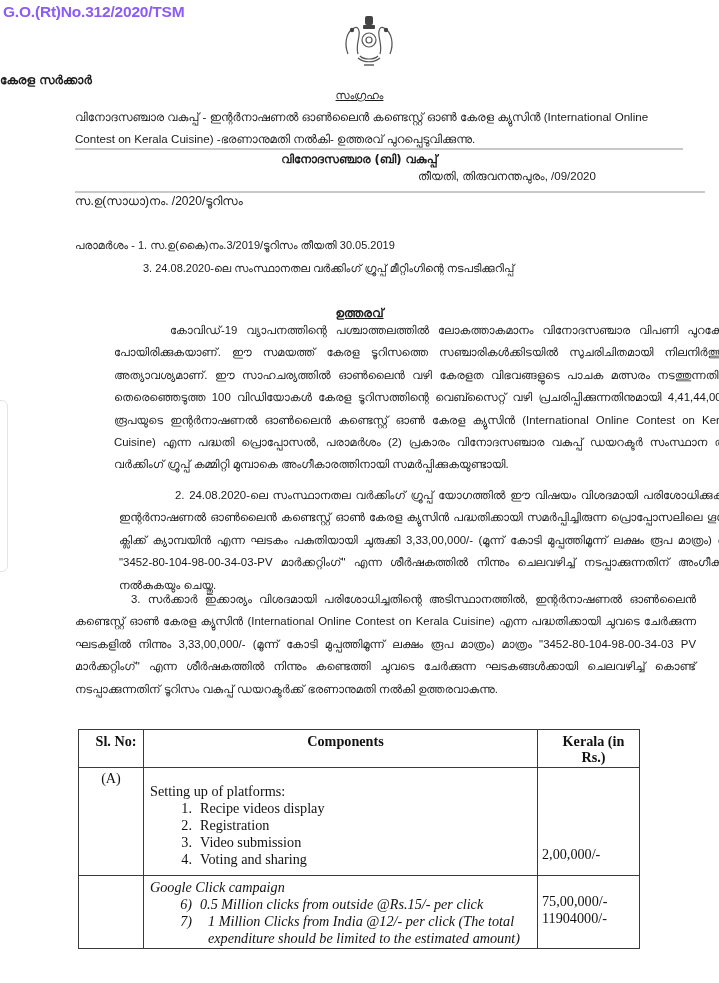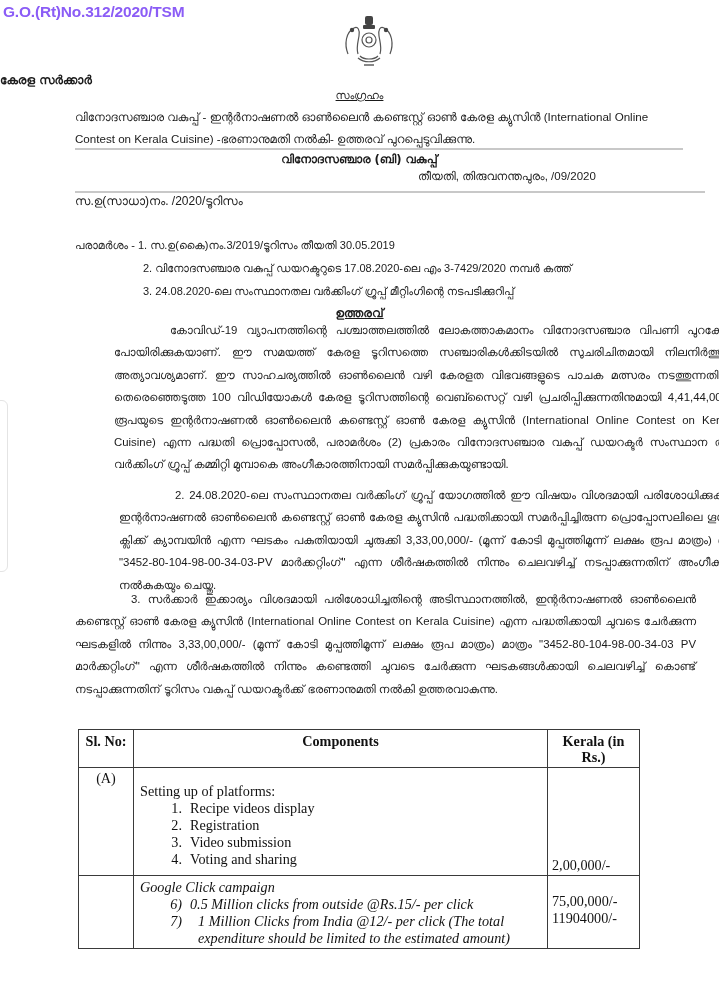--- a/index.html
+++ b/index.html
@@ -25,21 +25,21 @@
                    font-size:12px; text-decoration:underline; }
   .para { position:absolute; left:75px; width:621px; font-size:11.4px; line-height:22.4px;
           text-align:justify; font-family:"Liberation Sans", sans-serif; }
   .para .first { text-indent:56px; display:block; }
   .p1 { top:319px;margin-left:39px; }
   .p2 { top:484px;margin-left:44px; }
   .p3 { top:588px; }
   table.components { position:absolute; left:78px; top:729px; width:562px; border-collapse:collapse;
                      font-family:"Liberation Serif", serif; font-size:14.2px; color:#111; }
   table.components td, table.components th { border:1.5px solid #3a3a3a; vertical-align:top; }
-  table.components th { font-weight:bold; text-align:center; line-height:16px; padding:3px 2px 2px 2px; }
+  table.components th { font-weight:bold; text-align:center; line-height:16px; padding:3px 2px 2px 12px; }
   .col-sl { width:50px; }
   .col-amt { width:87px; }
   .sl-cell { text-align:center; padding-top:2px; }
   .comp-cell { padding:3px 6px 0 6px; line-height:17px; }
   .sub-item { padding-left:22px; }
   .sub-item .num { display:inline-block; width:20px; text-align:right; margin-right:8px; }
   .sub-item.wrap { display:flex; }
   .sub-item.wrap .num { flex:0 0 20px; }
   .amt-cell { padding:0 4px; line-height:17px; }
   .edge-artifact { position:absolute; left:-10px; top:400px; width:16px; height:170px;
@@ -78,21 +78,20 @@
 <div class="dept">വിനോദസഞ്ചാര  (ബി)  വകുപ്പ്</div>
 <div class="order-no">സ.ഉ(സാധാ)നം. /2020/ടൂറിസം</div>
 <div class="order-date">തീയതി, തിരുവനന്തപുരം,  /09/2020</div>
 <div class="rule" style="left:75px; width:630px; top:191px;"></div>
 
 <div class="refs">
   <div class="ref-line">
     <span>പരാമർശം - 1.</span>
     <span>സ.ഉ(കൈ)നം.3/2019/ടൂറിസം  തീയതി 30.05.2019</span>
   </div>
-  <div class="ref-line indent">2.  വിനോദസഞ്ചാര വകുപ്പ് ഡയറക്ടറുടെ 17.08.2020-ലെ എം 3-7429/2020 നമ്പർ കത്ത്</div>
   <div class="ref-line indent">3.  24.08.2020-ലെ  സംസ്ഥാനതല  വർക്കിംഗ് ഗ്രൂപ്പ് മീറ്റിംഗിന്റെ നടപടിക്കുറിപ്പ്</div>
 </div>
 
 <div class="order-heading">ഉത്തരവ്</div>
 
 <div class="para p1">
   <span class="first">കോവിഡ്-19  വ്യാപനത്തിന്റെ  പശ്ചാത്തലത്തിൽ  ലോകത്താകമാനം  വിനോദസഞ്ചാര  വിപണി പുറകോട്ട് പോയിരിക്കുകയാണ്. ഈ സമയത്ത് കേരള ടൂറിസത്തെ സഞ്ചാരികൾക്കിടയിൽ സുചരിചിതമായി നിലനിർത്തുക അത്യാവശ്യമാണ്. ഈ സാഹചര്യത്തിൽ ഓൺലൈൻ വഴി കേരളത വിഭവങ്ങളുടെ പാചക മത്സരം  നടത്തുന്നതിനും തെരെഞ്ഞെടുത്ത 100 വിഡിയോകൾ കേരള ടൂറിസത്തിന്റെ വെബ്സൈറ്റ് വഴി പ്രചരിപ്പിക്കുന്നതിനുമായി  4,41,44,000/- രൂപയുടെ ഇന്റർനാഷണൽ ഓൺലൈൻ കണ്ടെസ്റ്റ് ഓൺ കേരള ക്യുസിൻ (International Online Contest on Kerala Cuisine) എന്ന  പദ്ധതി പ്രൊപ്പോസൽ, പരാമർശം (2) പ്രകാരം വിനോദസഞ്ചാര വകുപ്പ്   ഡയറക്ടർ  സംസ്ഥാന തല വർക്കിംഗ് ഗ്രൂപ്പ് കമ്മിറ്റി മുമ്പാകെ അംഗീകാരത്തിനായി സമർപ്പിക്കുകയുണ്ടായി.</span>
 </div>
 <div class="para p2">
   <span class="first">2.  24.08.2020-ലെ  സംസ്ഥാനതല  വർക്കിംഗ്  ഗ്രൂപ്പ്  യോഗത്തിൽ  ഈ  വിഷയം  വിശദമായി പരിശോധിക്കുകയും  ഇന്റർനാഷണൽ ഓൺലൈൻ കണ്ടെസ്റ്റ് ഓൺ കേരള ക്യുസിൻ  പദ്ധതിക്കായി സമർപ്പിച്ചിരുന്ന പ്രൊപ്പോസലിലെ ഗൂഗിൾ ക്ലിക്ക് ക്യാമ്പയിൻ എന്ന ഘടകം പകുതിയായി ചുരുക്കി 3,33,00,000/-  (മൂന്ന്  കോടി മുപ്പത്തിമൂന്ന്  ലക്ഷം  രൂപ മാത്രം) രൂപ "3452-80-104-98-00-34-03-PV മാർക്കറ്റിംഗ്"  എന്ന ശീർഷകത്തിൽ നിന്നും ചെലവഴിച്ച് നടപ്പാക്കുന്നതിന്  അംഗീകാരം നൽകുകയും ചെയ്തു.</span>
@@ -111,21 +110,21 @@
   <tr style="height:108px;">
     <td class="sl-cell">(A)</td>
     <td class="comp-cell">
       <div style="height:12px;"></div>
       <div>Setting up of platforms:</div>
       <div class="sub-item"><span class="num">1.</span><span>Recipe videos display</span></div>
       <div class="sub-item"><span class="num">2.</span><span>Registration</span></div>
       <div class="sub-item"><span class="num">3.</span><span>Video submission</span></div>
       <div class="sub-item"><span class="num">4.</span><span>Voting and sharing</span></div>
     </td>
-    <td class="amt-cell" style="vertical-align:bottom; padding-bottom:1px;">2,00,000/-</td>
+    <td class="amt-cell" style="vertical-align:bottom; padding-bottom:12px;">2,00,000/-</td>
   </tr>
   <tr>
     <td class="sl-cell"></td>
     <td class="comp-cell" style="padding-bottom:1px;font-style:italic;">
       <div>Google Click campaign</div>
       <div class="sub-item"><span class="num">6)</span><span>0.5 Million clicks from outside @Rs.15/- per click</span></div>
       <div class="sub-item wrap">
             <span class="num">7)</span>
             <span style="margin-left:8px;">1 Million Clicks from India @12/- per click (The total expenditure should be limited  to the estimated amount)</span>
           </div>

